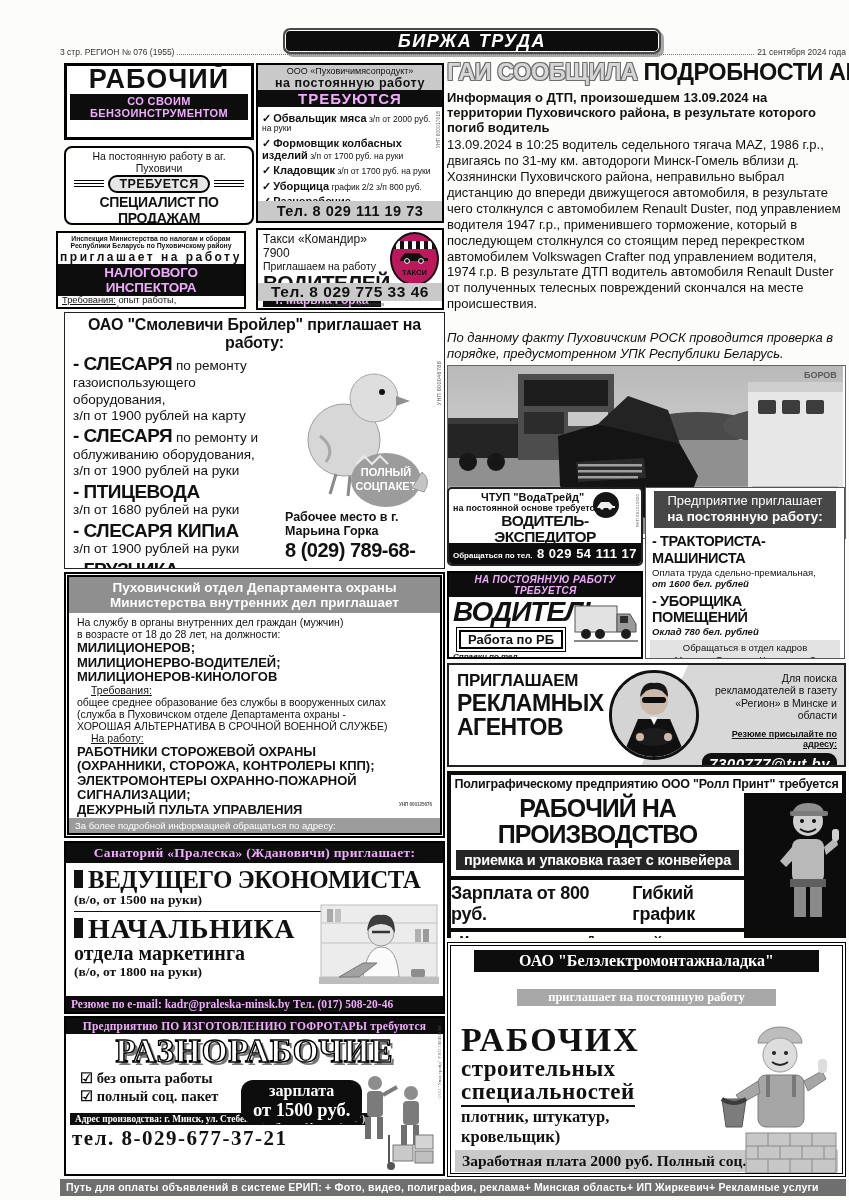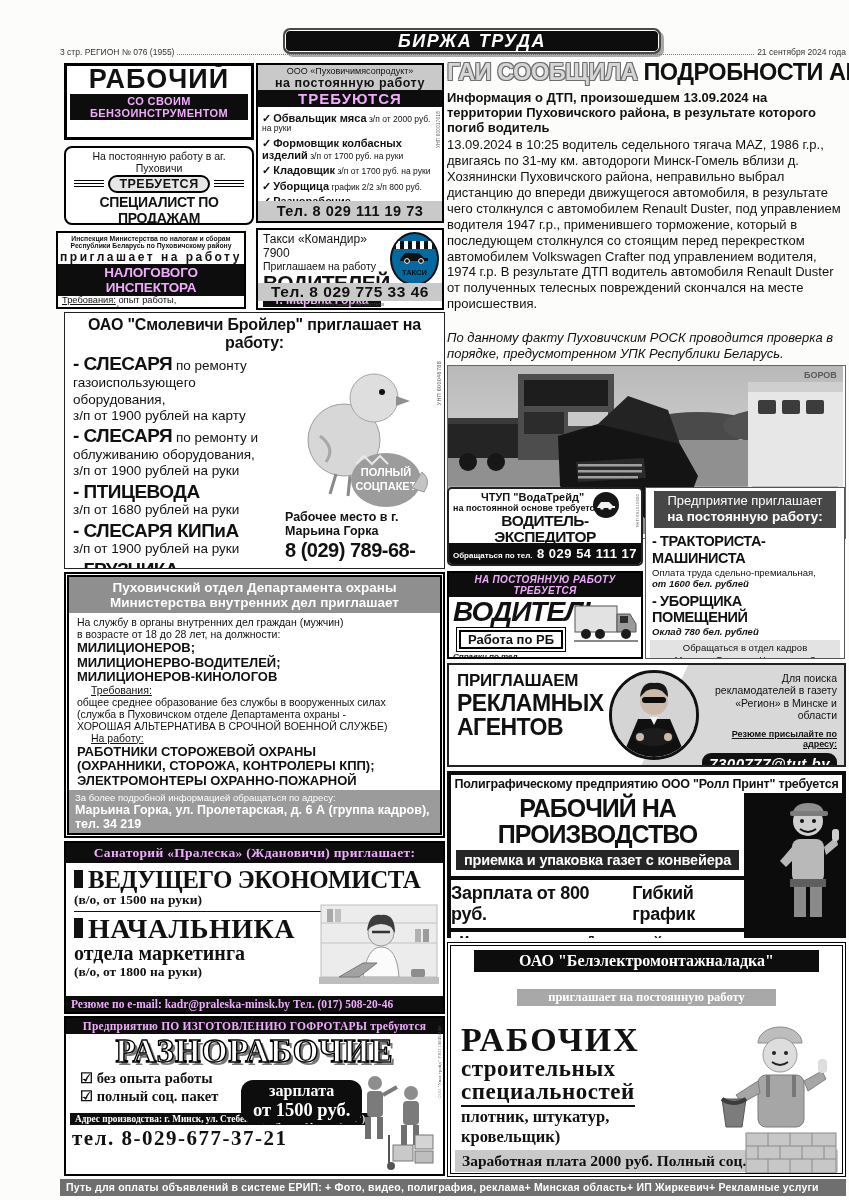--- a/index.html
+++ b/index.html
@@ -39,21 +39,21 @@
   .tax-title { font-size:13.5px; font-weight:900; text-align:center; padding:1px 0; letter-spacing:-0.2px; }
   .tax-req { font-size:9.3px; line-height:1.05; }
 
   
   .meat-items { padding:2px 4px 0 4px; }
   .meat-item { font-size:8.5px; line-height:1.1; margin-top:3px; }
   .meat-name { font-size:11px; font-weight:800; }
   .chk { font-weight:900; font-size:11px; margin-right:2px; }
 
   
-  .taxi-icon { width:54px; height:54px; border:2.5px solid #111; border-radius:50%; background:#0369a1; overflow:hidden; text-align:center; }
+  .taxi-icon { width:54px; height:54px; border:2.5px solid #111; border-radius:50%; background:#be185d; overflow:hidden; text-align:center; }
   .taxi-checker { height:8px; margin-top:7px; background:repeating-linear-gradient(90deg,#111 0 4px,#fff 4px 8px); }
 
   
   .gai-h1 { color:#d6d6d6; text-shadow:1px 1px 0 #6f6f6f,-1px -1px 0 #6f6f6f,1px -1px 0 #6f6f6f,-1px 1px 0 #6f6f6f; }
   .gai-head { font-size:23.5px; font-weight:900; letter-spacing:-0.5px; line-height:1; white-space:nowrap; }
   .gai-lead { font-size:13px; font-weight:800; line-height:1.18; margin-top:5px; }
   .gai-body { font-size:13px; line-height:1.22; margin-top:2px; }
   .gai-italic { font-size:13px; font-style:italic; line-height:1.2; margin-top:18px; }
   .gai-photo { position:relative; margin-top:4px; border:1px solid #666; }
   .gai-caption { position:absolute; left:7px; bottom:5px; color:#f1f1f1; font-size:10px; text-shadow:0 0 2px #000; }
@@ -319,21 +319,20 @@
       <div>(служба в Пуховичском отделе Департамента охраны -</div>
       <div>ХОРОШАЯ АЛЬТЕРНАТИВА В СРОЧНОЙ ВОЕННОЙ СЛУЖБЕ)</div>
       <div class="g-lbl">На работу:</div>
       <div class="g-post">РАБОТНИКИ СТОРОЖЕВОЙ ОХРАНЫ</div>
       <div class="g-post">(ОХРАННИКИ, СТОРОЖА, КОНТРОЛЕРЫ КПП);</div>
       <div class="g-post">ЭЛЕКТРОМОНТЕРЫ ОХРАННО-ПОЖАРНОЙ СИГНАЛИЗАЦИИ;</div>
       <div class="g-post"><span>ДЕЖУРНЫЙ ПУЛЬТА УПРАВЛЕНИЯ</span> <span class="tiny" style="float:right;">УНП 600125676</span></div>
     </div>
     <div class="g-foot">
       <div style="font-size:9.5px;">За более подробной информацией обращаться по адресу:</div>
-      <div style="font-size:12.5px; font-weight:800;">Марьина Горка, ул. Пролетарская, д. 6 А (группа кадров), тел. 34 219</div>
     </div>
   </div>
 
   <div class="ad serif" style="left:64px; top:841px; width:381px; height:173px; border:2.5px solid #000;">
     <div class="pr-head bar-black">Санаторий «Пралеска» (Ждановичи) приглашает:</div>
     <div style="padding:4px 8px; position:relative;">
       <div class="pr-job1"><span class="blk-bullet"></span><span>ВЕДУЩЕГО ЭКОНОМИСТА</span></div>
       <div class="pr-note">(в/о, от 1500 на руки)</div>
       <div style="border-top:1.5px solid #111; width:288px; margin:3px 0;"></div>
       <div class="pr-job2"><span class="blk-bullet" style="height:20px;"></span><span>НАЧАЛЬНИКА</span></div>

